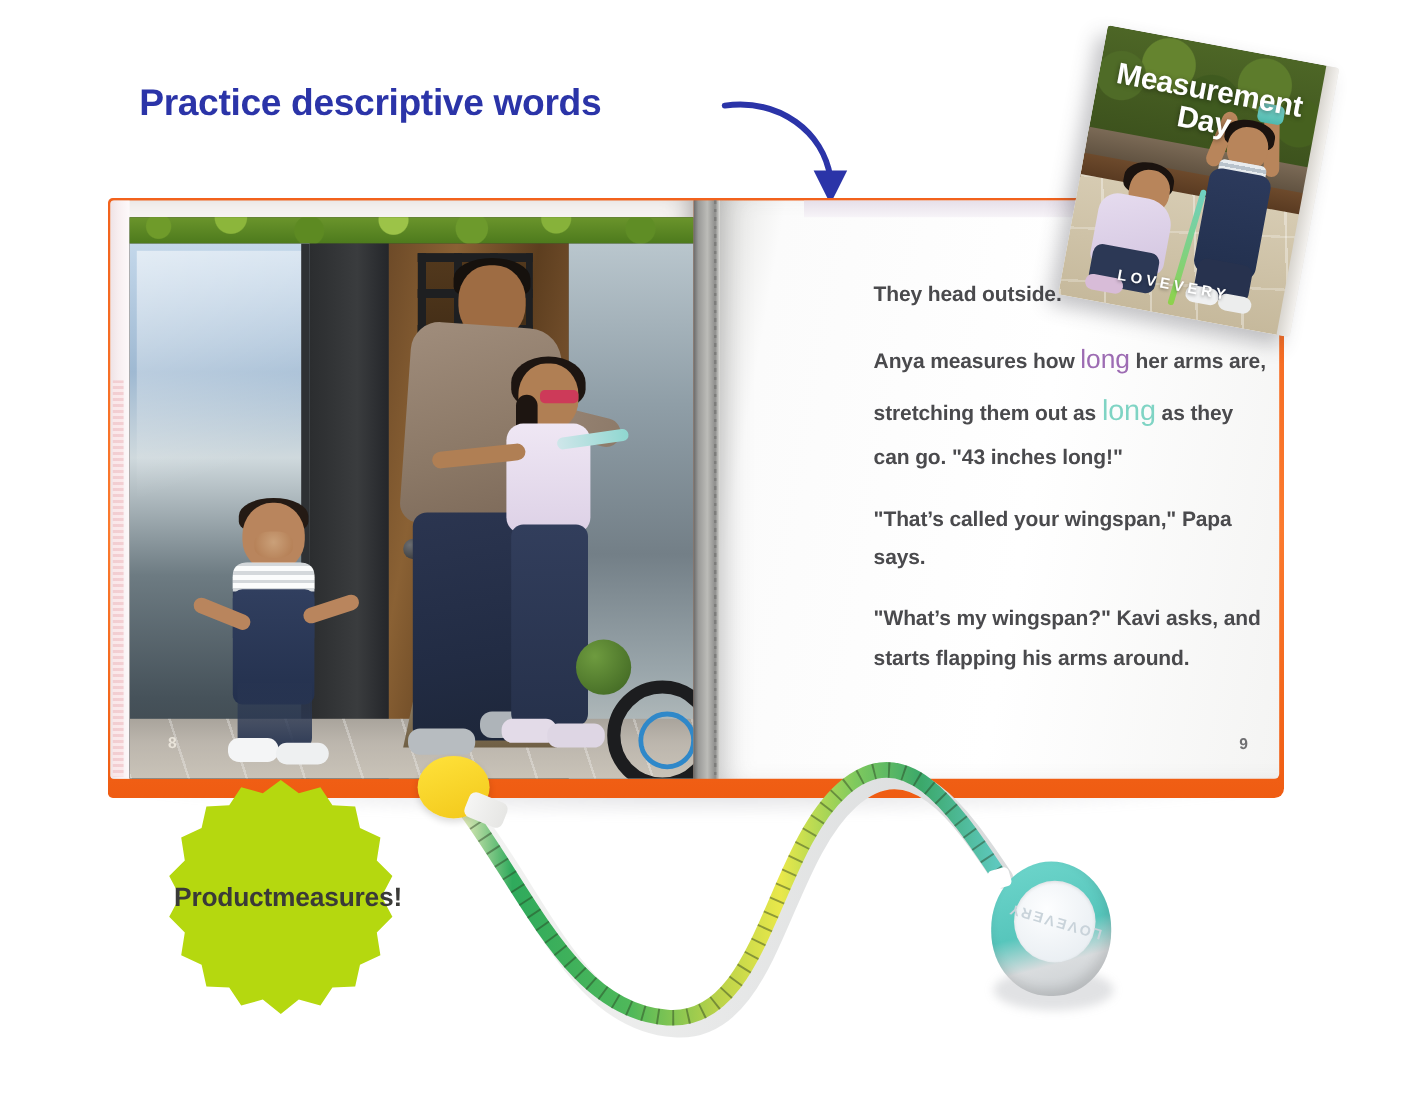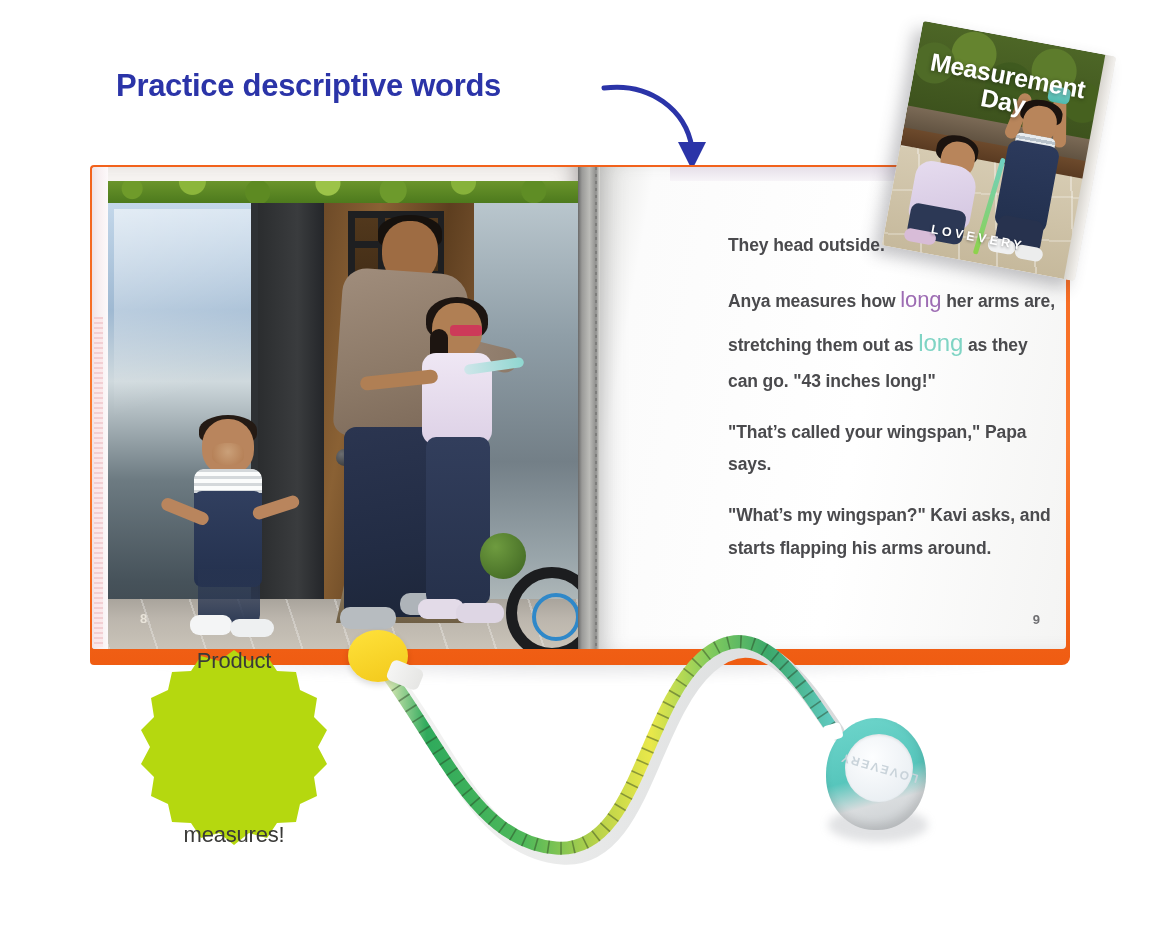--- a/index.html
+++ b/index.html
@@ -227,23 +227,23 @@
     color:#ffffff;font-size:25px;font-weight:bold;line-height:1.02;
     text-shadow:0 1px 4px rgba(0,0,0,.42);letter-spacing:-0.4px;}
   .ct-title .l2{display:block;}
   .ct-logo{position:absolute;left:0;bottom:18px;width:186px;text-align:center;
     color:#ffffff;font-size:12.5px;letter-spacing:3.4px;font-weight:600;
     text-shadow:0 1px 3px rgba(0,0,0,.4);}
 
   
   .badge{position:absolute;left:133px;top:648px;width:202px;height:200px;}
   .badge-label{
-    position:absolute;inset:0;display:flex;flex-direction:column;
-    align-items:center;justify-content:space-between;
-    color:#3a3a38;font-size:22px;font-weight:normal;line-height:1.16;text-align:center;
+    position:absolute;inset:0;display:flex;flex-direction:row;
+    align-items:center;justify-content:flex-end;
+    color:#3a3a38;font-size:22px;font-weight:bold;line-height:1.16;text-align:center;
     letter-spacing:-0.2px;pointer-events:none;
   }
 
   
   .tape-wrap{position:absolute;left:330px;top:600px;width:640px;height:290px;}
   .tape-case{
     position:absolute;left:496px;top:118px;width:104px;height:120px;
   }
   .tc-shadow{position:absolute;left:2px;top:90px;width:100px;height:34px;border-radius:50%;
     background:rgba(120,125,130,.22);filter:blur(4px);}

